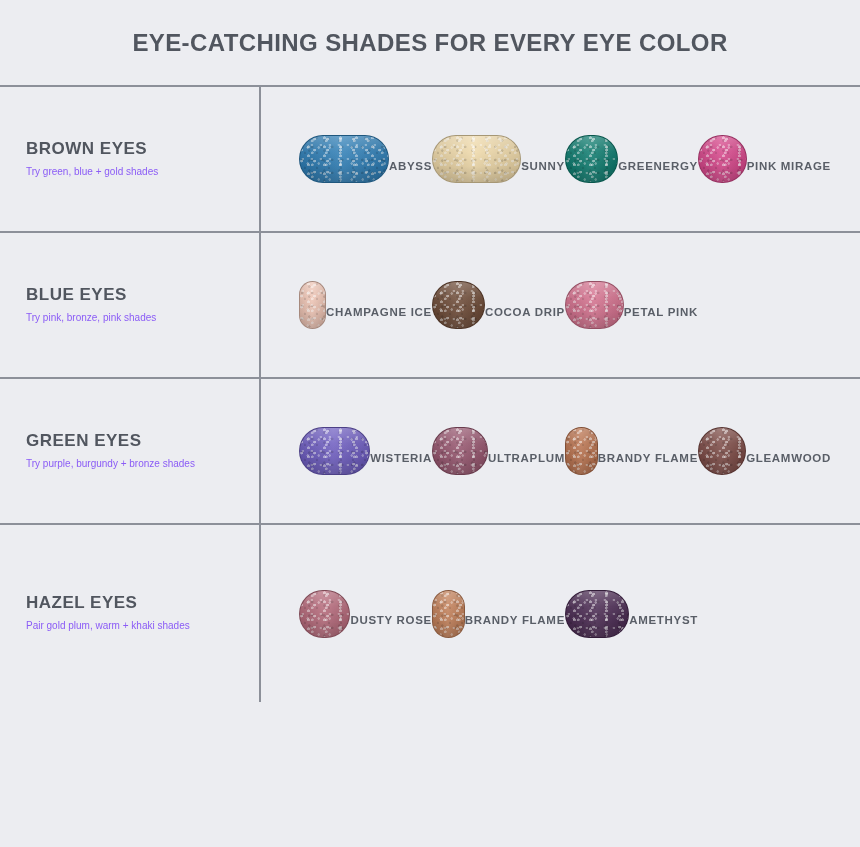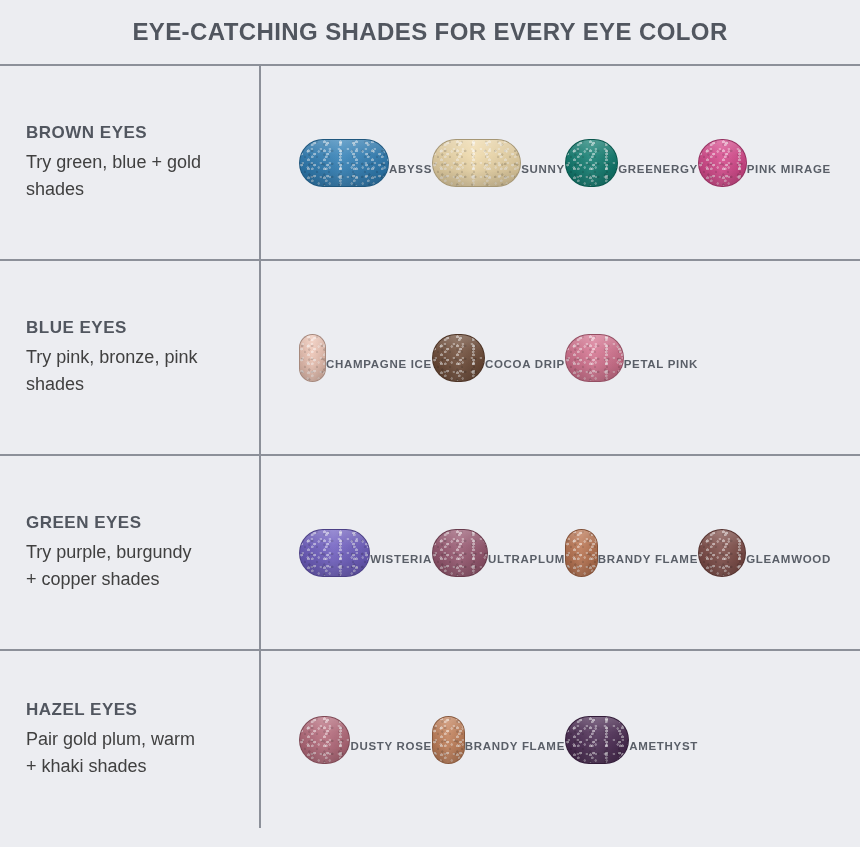--- a/index.html
+++ b/index.html
@@ -11,21 +11,21 @@
     width: 860px;
     height: 847px;
     font-family: "Liberation Sans", sans-serif;
     color: #4a4f58;
     overflow: hidden;
     position: relative;
   }
 
   
   .header {
-    height: 66px;
+    height: 87px;
     display: flex;
     align-items: center;
     justify-content: center;
     border-bottom: 2px solid #8c9099;
     box-sizing: border-box;
   }
   .header-title {
     font-size: 24px;
     font-weight: bold;
     letter-spacing: 0.4px;
@@ -36,21 +36,21 @@
 
   
   .rows {
     display: flex;
     flex-direction: column;
   }
   .row {
     display: flex;
     box-sizing: border-box;
     border-bottom: 2px solid #8c9099;
-    height: 195px;
+    height: 146px;
     position: relative;
   }
   .row:last-child {
     border-bottom: none;
     height: 177px;
   }
 
   .row-label {
     width: 261px;
     flex: 0 0 261px;
@@ -64,23 +64,23 @@
   }
   .row-title {
     font-size: 17px;
     font-weight: bold;
     letter-spacing: 0.5px;
     color: #51565f;
     margin-bottom: 6px;
     text-transform: uppercase;
   }
   .row-sub {
-    font-size: 18px;
+    font-size: 10px;
     line-height: 1.45;
-    color: #404040;
+    color: #8b5cf6;
     max-width: 175px;
   }
 
   
   .swatches {
     flex: 1;
     display: flex;
     align-items: center;
     padding-left: 38px;
     padding-right: 20px;
@@ -187,21 +187,21 @@
         </div>
         <div class="swatch-cell">
           <div class="swatch-chip" style="background-color: rgb(212, 113, 142);"></div>
           <div class="swatch-name">PETAL PINK</div>
         </div>
       </div>
     </div>
     <div class="row">
       <div class="row-label">
         <div class="row-title">GREEN EYES</div>
-        <div class="row-sub">Try purple, burgundy + copper shades</div>
+        <div class="row-sub">Try purple, burgundy + bronze shades</div>
       </div>
       <div class="swatches">
         <div class="swatch-cell">
           <div class="swatch-chip" style="background-color: rgb(109, 92, 192);"></div>
           <div class="swatch-name">WISTERIA</div>
         </div>
         <div class="swatch-cell">
           <div class="swatch-chip" style="background-color: rgb(150, 85, 110);"></div>
           <div class="swatch-name">ULTRAPLUM</div>
         </div>

